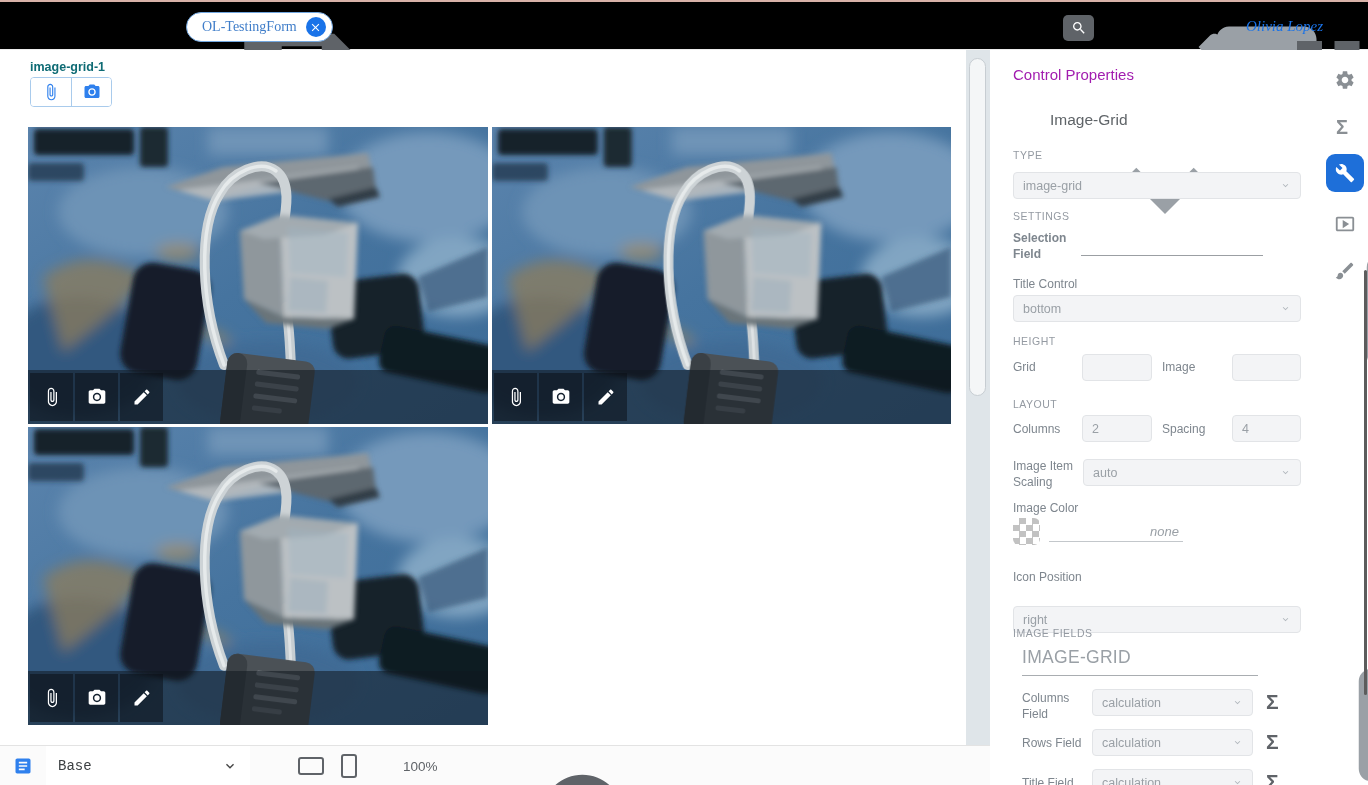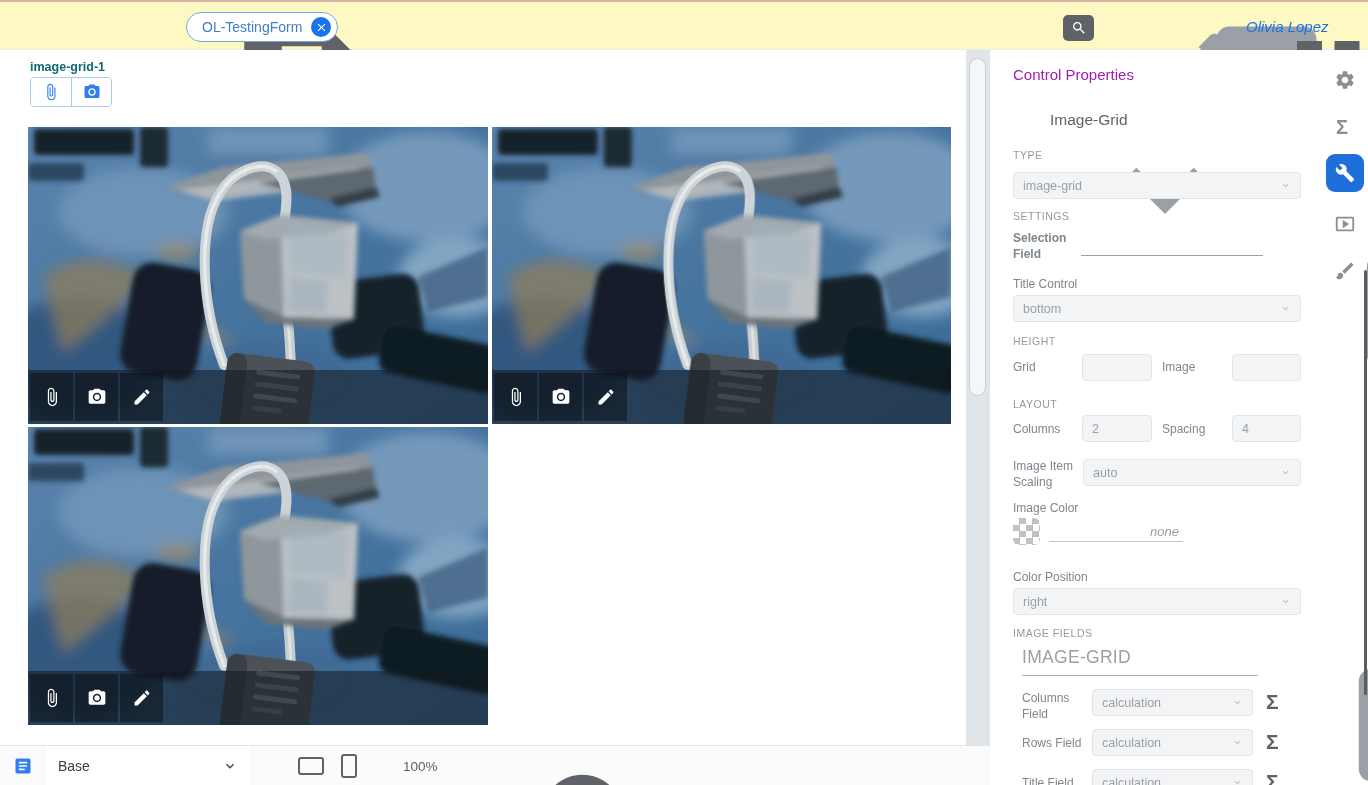--- a/index.html
+++ b/index.html
@@ -4,21 +4,21 @@
 <style>
   * { box-sizing: border-box; }
   html,body { margin:0; padding:0; background:#fff; }
   body { width:1368px; height:785px; overflow:hidden;
          font-family:"Liberation Sans", sans-serif; -webkit-font-smoothing:antialiased; }
   .app { position:relative; width:1368px; height:785px; background:#fff; overflow:hidden; }
   svg.ic { fill:currentColor; display:block; }
 
   
   .topline { position:absolute; left:0; top:0; width:100%; height:2px; background:var(--topline,#d8b2a8); }
-  .header { position:absolute; left:0; top:2px; width:100%; height:48px; background:#fef9c3; border-bottom:1px solid #ececec; }
+  .header { position:absolute; left:0; top:2px; width:100%; height:48px; background:#000000; border-bottom:1px solid #ececec;font-family:Liberation Serif, serif; }
   .tbtn { position:absolute; top:13px; width:24px; height:24px; color:#5f6368; background:none; border:0; padding:0; cursor:pointer; }
   .tbtn.light { color:#9aa0a6; }
   .chip { position:absolute; left:186px; top:10px; height:30px; display:flex; align-items:center; gap:9px;
           padding:0 6px 0 15px; border:1.5px solid var(--chip-border,#72a7e0); border-radius:16px; background:#fff; cursor:pointer; }
   .chip-label { font-size:14px; color:var(--chip-text,#3f7dc9); }
   .chip-x { width:20px; height:20px; border-radius:50%; background:var(--accent-blue,#1a73e8); color:#fff;
             display:flex; align-items:center; justify-content:center; border:0; padding:0; cursor:pointer; }
   .chip-x svg { width:13px; height:13px; }
   .search-btn { position:absolute; left:1063px; top:13px; width:31px; height:26px; background:#5f6368; border:0;
                 border-radius:5px; color:#fff; display:flex; align-items:center; justify-content:center; cursor:pointer; }
@@ -48,21 +48,21 @@
   
   .vscroll { position:absolute; left:966px; top:0; width:24px; height:695px; background:#dfe5e9; cursor:pointer; }
   .vscroll-thumb { position:absolute; left:3px; top:8px; width:17px; height:338px; background:#f4f6f7;
                    border:1px solid #c7cdd2; border-radius:9px; }
 
   
   .footer { position:absolute; left:0; top:695px; width:990px; height:40px; background:#fbfbfb; border-top:1px solid #e3e3e3; }
   .doc-ic { position:absolute; left:13px; top:10px; width:20px; height:20px; color:var(--doc-icon-blue,#2f80ed); }
   .view-select { position:absolute; left:46px; top:0; width:204px; height:39px; background:#fff; display:flex;
                  align-items:center; padding:0 12px; cursor:pointer; border:0; }
-  .view-select .vs-label { font-size:14px; color:#3c4043; flex:1; text-align:left; }
+  .view-select .vs-label { font-size:14px; color:#3c4043; flex:1; text-align:left;font-family:Liberation Mono, monospace; }
   .view-select svg { width:16px; height:16px; color:#444; }
   .dev-land { position:absolute; left:298px; top:11px; width:26px; height:18px; border:2px solid #5f6368; border-radius:3px; background:none; cursor:pointer; }
   .dev-port { position:absolute; left:341px; top:8px; width:15px; height:24px; border:2px solid #5f6368; border-radius:3px; background:none; cursor:pointer; }
   .zoom-label { position:absolute; left:403px; top:13px; font-size:13.5px; color:#5f6368; }
   .zoom-btn { position:absolute; left:448px; top:10px; width:19px; height:19px; color:#5f6368; background:none; border:0; padding:0; cursor:pointer; }
 
   
   .panel { position:absolute; left:990px; top:0; width:378px; height:735px; background:#fff; overflow:hidden; }
   .panel-title { position:absolute; left:23px; top:16px; font-size:15px; color:#a21caf; }
   .sec-chev { position:absolute; width:14px; height:14px; color:#9aa0a6; background:none; border:0; padding:0; cursor:pointer; }
@@ -475,22 +475,22 @@
         <span class="dd-val">auto</span>
         <svg class="ic">
             <use href="#i-chevdn"></use>
           </svg>
       </div>
 
       <div class="lbl" style="top:450px">Image Color</div>
       <button class="swatch"></button>
       <input class="uline italic" style="left: 59px; top: 472px; width: 134px; border-bottom-color: rgb(195, 199, 203);" readonly="" placeholder="none">
 
-      <div class="lbl" style="top:519px">Color Position</div>
-      <div class="dd" style="left:23px; top:538px; width:288px;">
+      <div class="lbl" style="top:519px">Icon Position</div>
+      <div class="dd" style="left:23px; top:556px; width:288px;">
         <span class="dd-val">right</span>
         <svg class="ic">
             <use href="#i-chevdn"></use>
           </svg>
       </div>
 
       <div class="grp" style="top:577px">IMAGE FIELDS</div>
       <div class="if-title">IMAGE-GRID</div>
       <button class="ext-btn" style="left:275px; top:600px;">
           <svg class="ic">

